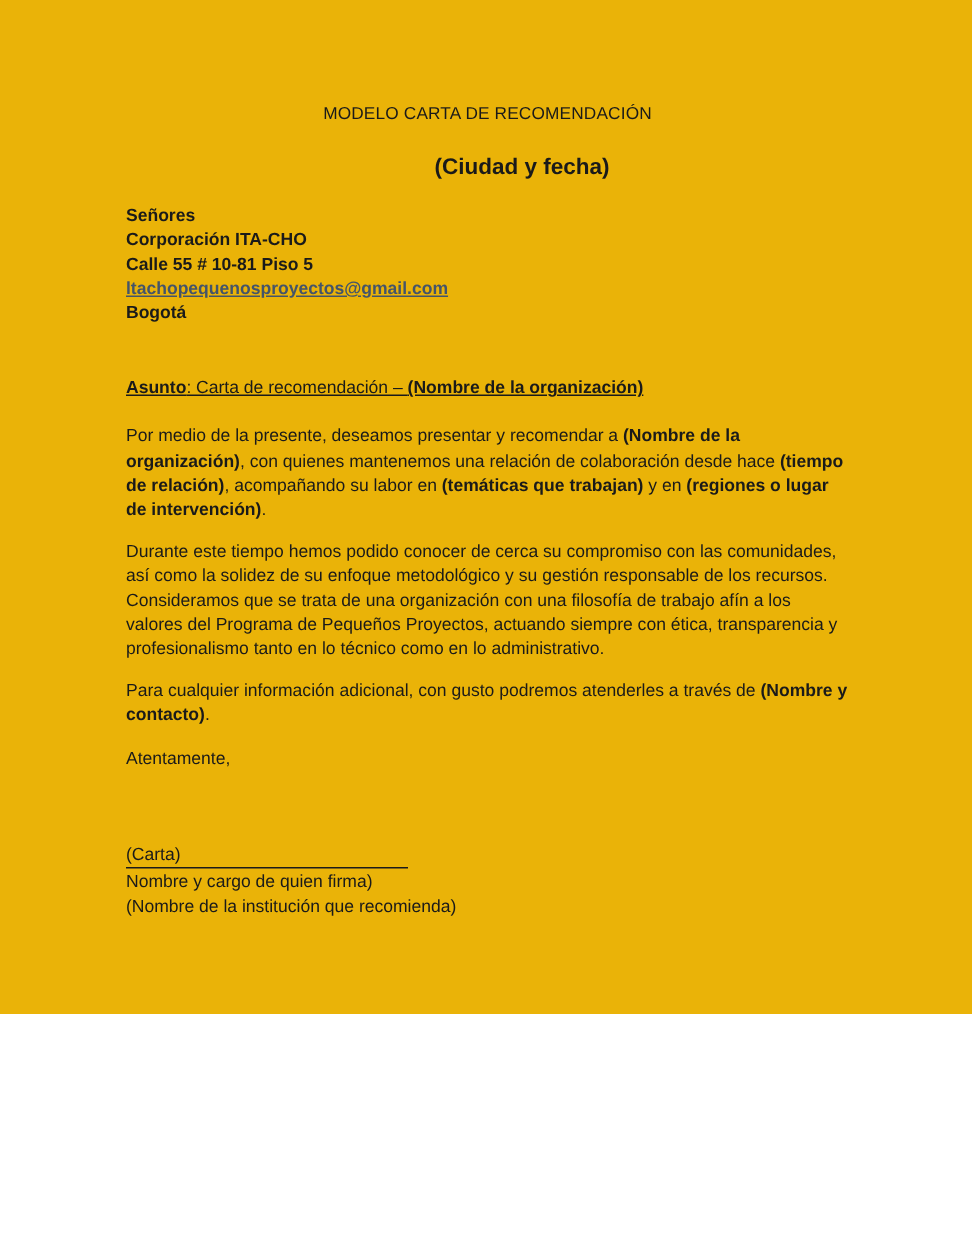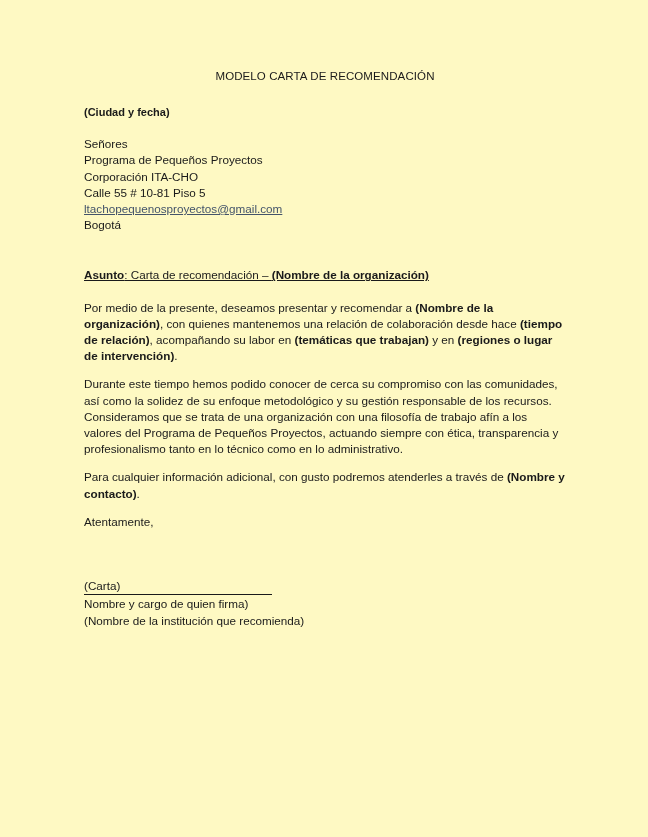--- a/index.html
+++ b/index.html
@@ -11,22 +11,22 @@
   body {
     width: 648px;
     height: 837px;
     font-family: "Liberation Sans", sans-serif;
     color: #1a1a1a;
     -webkit-font-smoothing: antialiased;
   }
   .page {
     position: relative;
     width: 648px;
-    height: 837px;
-    background: #fef9c3;
+    height: 676px;
+    background: #eab308;
     box-sizing: border-box;
     padding: 70px 36px 0 84px;
   }
   .doc-title {
     text-align: center;
     font-size: 11.5px;
     font-weight: normal;
     color: #1a1a1a;
     letter-spacing: 0.1px;
     margin: 0 0 22px 0;
@@ -36,29 +36,31 @@
     font-size: 11.7px;
     line-height: 16.2px;
     color: #1a1a1a;
     max-width: 484px;
   }
   .b {
     font-weight: bold;
   }
   .city-date {
     font-weight: bold;
-    font-size: 11px;
+    font-size: 15px;
     line-height: 16.2px;
     margin: 0 0 16px 0;
+    text-align: center;
   }
   .addressee {
     margin: 0 0 34px 0;
   }
   .addressee div {
     white-space: nowrap;
+    font-weight: bold;
   }
   .email-link {
     color: #44546a;
     text-decoration: underline;
     text-underline-offset: 1px;
   }
   .subject {
     margin: 0 0 16px 0;
     text-decoration: underline;
   }
@@ -94,21 +96,20 @@
 <body>
 
 <div class="page">
 
   <h1 class="doc-title">MODELO CARTA DE RECOMENDACIÓN</h1>
 
   <div class="city-date">(Ciudad y fecha)</div>
 
   <div class="block addressee">
     <div>Señores</div>
-    <div>Programa de Pequeños Proyectos</div>
     <div>Corporación ITA-CHO</div>
     <div>Calle 55 # 10-81 Piso 5</div>
     <div><span class="email-link">ltachopequenosproyectos@gmail.com</span></div>
     <div>Bogotá</div>
   </div>
 
   <div class="block subject">
     <span class="b">Asunto</span><span>: Carta de recomendación – </span><span class="b">(Nombre de la organización)</span>
   </div>
 

